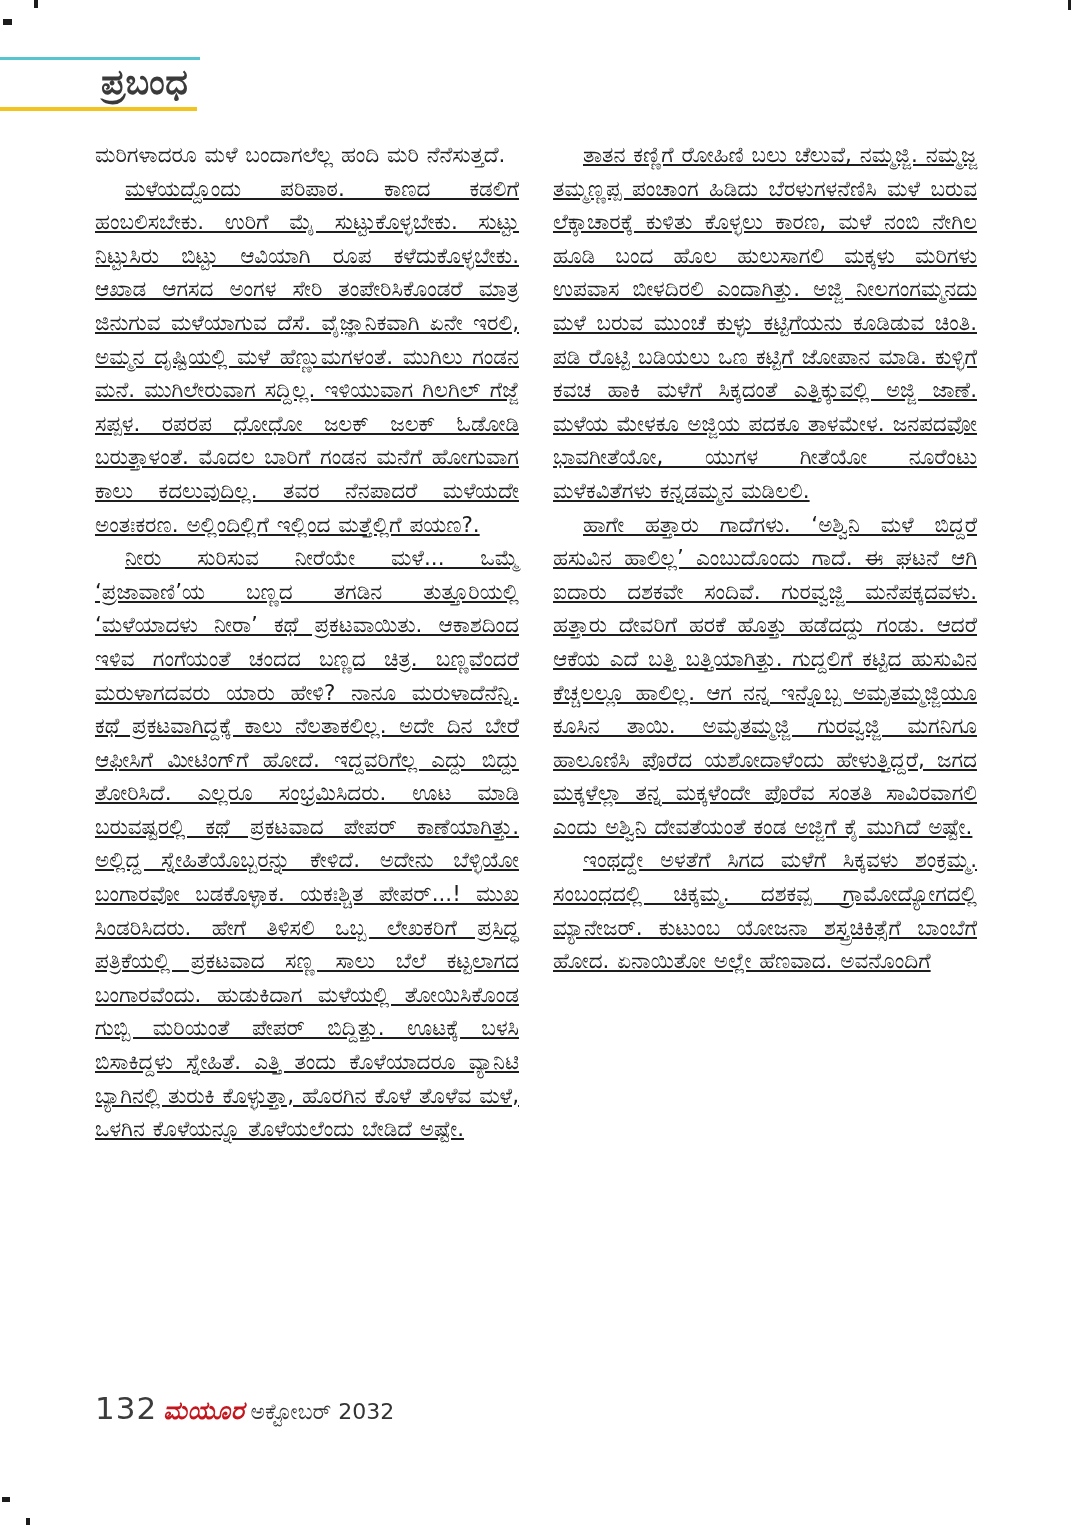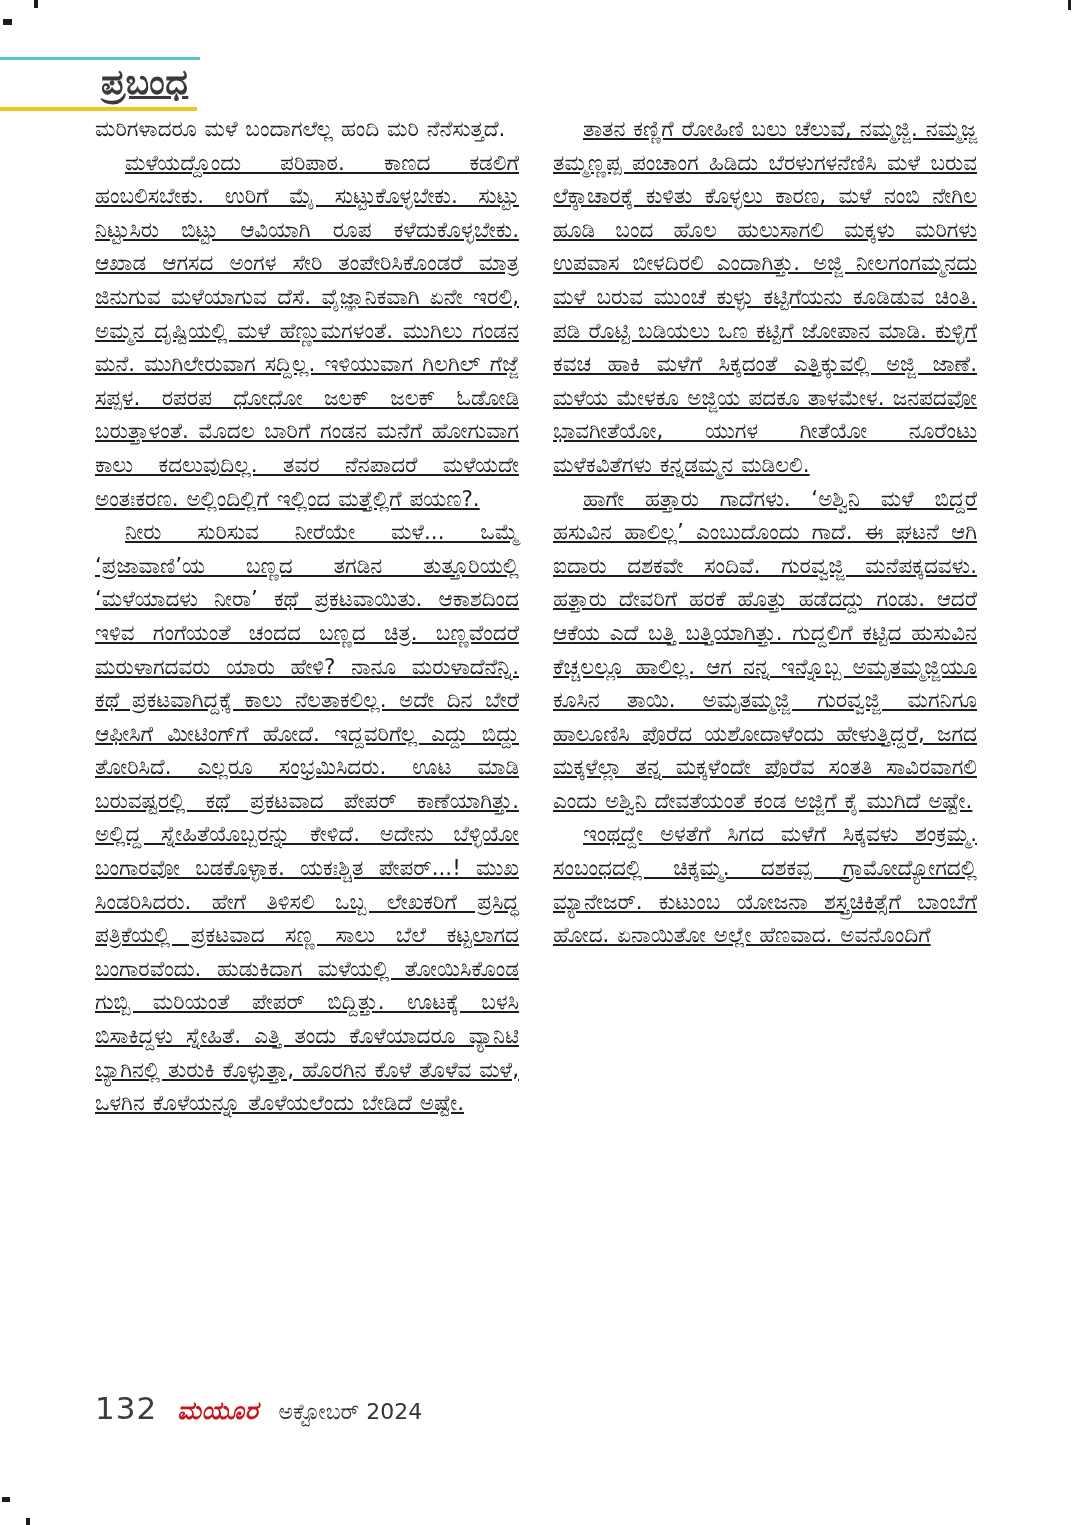--- a/index.html
+++ b/index.html
@@ -20,41 +20,40 @@
   .mark-bl-tick   { left: 26px;  top: 1518px; width: 4px; height: 7px; }
 
   
   .page-header { position: absolute; left: 0; top: 0; width: 100%; }
   .rule-teal   { position: absolute; left: 0; top: 57px;  width: 200px; height: 3px; background: #56c5d0; }
   .rule-yellow { position: absolute; left: 0; top: 107px; width: 197px; height: 4px; background: #f4c41e; }
   .section-title {
     position: absolute; left: 101px; top: 62px;
     font-size: 35px; font-weight: bold; color: #3a3a3a;
     letter-spacing: 0.5px;
-    text-decoration: underline;
   }
 
   
   .columns {
-    position: absolute; left: 95px; top: 112px;
+    position: absolute; left: 95px; top: 138px;
     width: 882px; display: flex; gap: 34px;
   }
   .col { width: 432px; }
   .para {
     margin: 0; padding: 0;
     font-size: 21.5px; line-height: 33.6px;
     text-align: justify; color: #1e1e1e;
     word-spacing: 1px;
   }
   .para.indent { text-indent: 30px; text-decoration: underline; }
 
   
   .page-footer {
     position: absolute; left: 95px; top: 1390px;
-    display: flex; align-items: baseline; gap: 20px;
+    display: flex; align-items: baseline; gap: 6px;
   }
   .page-number { font-size: 31px; color: #3c3c3c; letter-spacing: 1px; }
   .magazine-logo { font-size: 25px; font-weight: bold; color: #c4161c; letter-spacing: 0.5px; font-style: italic; }
   .issue-date { font-size: 22px; color: #333333; }
 </style>
 </head>
 <body>
 
 <div class="mark mark-tl-tick"></div>
 <div class="mark mark-tl-dash"></div>
@@ -77,14 +76,14 @@
   <div class="col">
       <p class="para indent">ತಾತನ ಕಣ್ಣಿಗೆ ರೋಹಿಣಿ ಬಲು ಚೆಲುವೆ, ನಮ್ಮಜ್ಜಿ. ನಮ್ಮಜ್ಜ ತಮ್ಮಣ್ಣಪ್ಪ ಪಂಚಾಂಗ ಹಿಡಿದು ಬೆರಳುಗಳನೆಣಿಸಿ ಮಳೆ ಬರುವ ಲೆಕ್ಕಾಚಾರಕ್ಕೆ ಕುಳಿತು ಕೊಳ್ಳಲು ಕಾರಣ, ಮಳೆ ನಂಬಿ ನೇಗಿಲ ಹೂಡಿ ಬಂದ ಹೊಲ ಹುಲುಸಾಗಲಿ ಮಕ್ಕಳು ಮರಿಗಳು ಉಪವಾಸ ಬೀಳದಿರಲಿ ಎಂದಾಗಿತ್ತು. ಅಜ್ಜಿ ನೀಲಗಂಗಮ್ಮನದು ಮಳೆ ಬರುವ ಮುಂಚೆ ಕುಳ್ಳು ಕಟ್ಟಿಗೆಯನು ಕೂಡಿಡುವ ಚಿಂತಿ. ಪಡಿ ರೊಟ್ಟಿ ಬಡಿಯಲು ಒಣ ಕಟ್ಟಿಗೆ ಜೋಪಾನ ಮಾಡಿ. ಕುಳ್ಳಿಗೆ ಕವಚ ಹಾಕಿ ಮಳೆಗೆ ಸಿಕ್ಕದಂತೆ ಎತ್ತಿಕ್ಕುವಲ್ಲಿ ಅಜ್ಜಿ ಜಾಣೆ. ಮಳೆಯ ಮೇಳಕೂ ಅಜ್ಜಿಯ ಪದಕೂ ತಾಳಮೇಳ. ಜನಪದವೋ ಭಾವಗೀತೆಯೋ, ಯುಗಳ ಗೀತೆಯೋ ನೂರೆಂಟು ಮಳೆಕವಿತೆಗಳು ಕನ್ನಡಮ್ಮನ ಮಡಿಲಲಿ.</p>
       <p class="para indent">ಹಾಗೇ ಹತ್ತಾರು ಗಾದೆಗಳು. ‘ಅಶ್ವಿನಿ ಮಳೆ ಬಿದ್ದರೆ ಹಸುವಿನ ಹಾಲಿಲ್ಲ’ ಎಂಬುದೊಂದು ಗಾದೆ. ಈ ಘಟನೆ ಆಗಿ ಐದಾರು ದಶಕವೇ ಸಂದಿವೆ. ಗುರವ್ವಜ್ಜಿ ಮನೆಪಕ್ಕದವಳು. ಹತ್ತಾರು ದೇವರಿಗೆ ಹರಕೆ ಹೊತ್ತು ಹಡೆದದ್ದು ಗಂಡು. ಆದರೆ ಆಕೆಯ ಎದೆ ಬತ್ತಿ ಬತ್ತಿಯಾಗಿತ್ತು. ಗುದ್ದಲಿಗೆ ಕಟ್ಟಿದ ಹುಸುವಿನ ಕೆಚ್ಚಲಲ್ಲೂ ಹಾಲಿಲ್ಲ. ಆಗ ನನ್ನ ಇನ್ನೊಬ್ಬ ಅಮೃತಮ್ಮಜ್ಜಿಯೂ ಕೂಸಿನ ತಾಯಿ. ಅಮೃತಮ್ಮಜ್ಜಿ ಗುರವ್ವಜ್ಜಿ ಮಗನಿಗೂ ಹಾಲೂಣಿಸಿ ಪೊರೆದ ಯಶೋದಾಳೆಂದು ಹೇಳುತ್ತಿದ್ದರೆ, ಜಗದ ಮಕ್ಕಳೆಲ್ಲಾ ತನ್ನ ಮಕ್ಕಳೆಂದೇ ಪೊರೆವ ಸಂತತಿ ಸಾವಿರವಾಗಲಿ ಎಂದು ಅಶ್ವಿನಿ ದೇವತೆಯಂತೆ ಕಂಡ ಅಜ್ಜಿಗೆ ಕೈ ಮುಗಿದೆ ಅಷ್ಟೇ.</p>
       <p class="para indent">ಇಂಥದ್ದೇ ಅಳತೆಗೆ ಸಿಗದ ಮಳೆಗೆ ಸಿಕ್ಕವಳು ಶಂಕ್ರಮ್ಮ. ಸಂಬಂಧದಲ್ಲಿ ಚಿಕ್ಕಮ್ಮ. ದಶಕವ್ಪ ಗ್ರಾಮೋದ್ಯೋಗದಲ್ಲಿ ಮ್ಯಾನೇಜರ್. ಕುಟುಂಬ ಯೋಜನಾ ಶಸ್ತ್ರಚಿಕಿತ್ಸೆಗೆ ಬಾಂಬೆಗೆ ಹೋದ. ಏನಾಯಿತೋ ಅಲ್ಲೇ ಹೆಣವಾದ. ಅವನೊಂದಿಗೆ</p>
     </div>
 </main>
 
 <footer class="page-footer">
   <span class="page-number">132</span>
   <span class="magazine-logo">ಮಯೂರ</span>
-  <span class="issue-date">ಅಕ್ಟೋಬರ್ 2024</span>
+  <span class="issue-date">ಅಕ್ಟೋಬರ್ 2032</span>
 </footer>
 
 </body></html>

